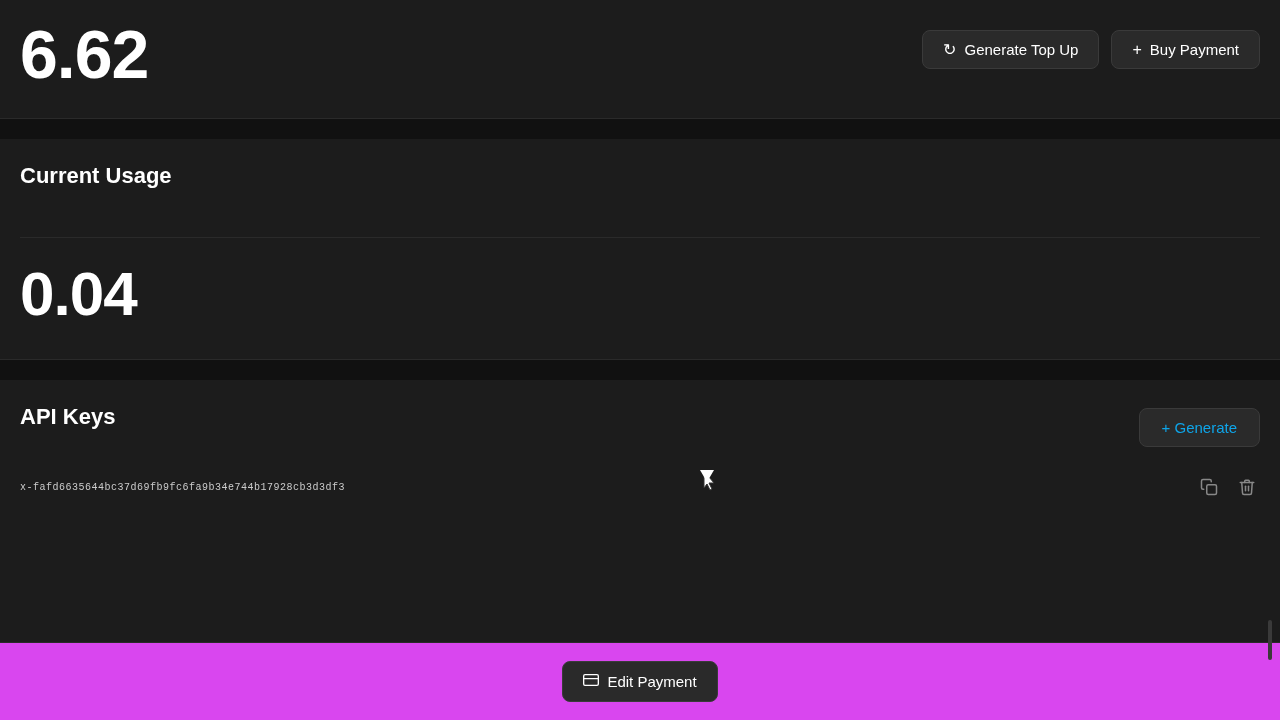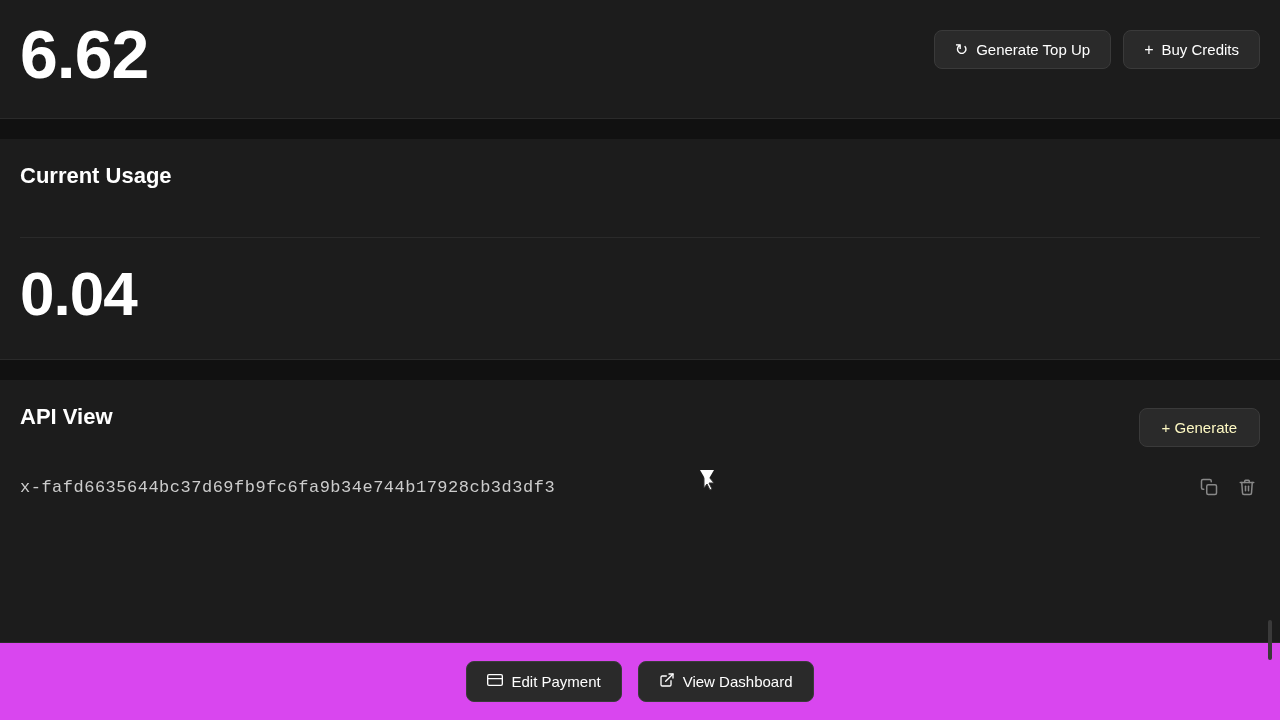--- a/index.html
+++ b/index.html
@@ -127,21 +127,21 @@
     }
 
     .api-key-row {
       display: flex;
       justify-content: space-between;
       align-items: center;
       padding: 4px 0;
     }
 
     .api-key-text {
-      font-size: 17px;
+      font-size: 10px;
       color: #cccccc;
       font-family: 'Courier New', monospace;
       letter-spacing: 0.5px;
     }
 
     .api-key-actions {
       display: flex;
       gap: 12px;
       align-items: center;
     }
@@ -203,59 +203,59 @@
     }
 
     .generate-btn {
       display: flex;
       align-items: center;
       gap: 8px;
       padding: 10px 22px;
       border-radius: 8px;
       border: 1px solid #3a3a3a;
       background: #2a2a2a;
-      color: #fef9c3;
+      color: #0ea5e9;
       font-size: 15px;
       font-weight: 500;
       cursor: pointer;
     }
   </style>
 </head>
 <body>
 
 <div class="page-wrapper">
 
   <div class="top-section">
     <div class="balance-amount">6.62</div>
     <div class="top-buttons">
       <button class="btn">
         <span class="btn-icon">↻</span>
         <span>Generate Top Up</span>
       </button>
       <button class="btn">
         <span class="btn-icon">+</span>
-        <span>Buy Credits</span>
+        <span>Buy Payment</span>
       </button>
     </div>
   </div>
 
   <div class="section-gap"></div>
 
   <div class="usage-section">
     <div class="usage-section-inner">
       <div class="section-title">Current Usage</div>
     </div>
     <div class="usage-amount">0.04</div>
   </div>
 
   <div class="section-gap2"></div>
 
   <div class="api-section">
     <div class="api-header">
-      <div class="section-title">API View</div>
+      <div class="section-title">API Keys</div>
       <button class="generate-btn">
         <span>+ Generate</span>
       </button>
     </div>
     <div class="api-key-row">
       <span class="api-key-text">x-fafd6635644bc37d69fb9fc6fa9b34e744b17928cb3d3df3</span>
       <div class="api-key-actions">
         <button class="icon-btn" title="Copy">
           <svg width="18" height="18" viewBox="0 0 24 24" fill="none" stroke="currentColor" stroke-width="2" stroke-linecap="round" stroke-linejoin="round">
             <rect x="9" y="9" width="13" height="13" rx="2" ry="2"></rect>
@@ -278,30 +278,20 @@
   <div class="bottom-bar">
     <button class="btn">
       <span class="btn-icon">
         <svg width="16" height="16" viewBox="0 0 24 24" fill="none" stroke="currentColor" stroke-width="2" stroke-linecap="round" stroke-linejoin="round">
           <rect x="1" y="4" width="22" height="16" rx="2" ry="2"></rect>
           <line x1="1" y1="10" x2="23" y2="10"></line>
         </svg>
       </span>
       <span>Edit Payment</span>
     </button>
-    <button class="btn">
-      <span class="btn-icon">
-        <svg width="16" height="16" viewBox="0 0 24 24" fill="none" stroke="currentColor" stroke-width="2" stroke-linecap="round" stroke-linejoin="round">
-          <path d="M18 13v6a2 2 0 0 1-2 2H5a2 2 0 0 1-2-2V8a2 2 0 0 1 2-2h6"></path>
-          <polyline points="15 3 21 3 21 9"></polyline>
-          <line x1="10" y1="14" x2="21" y2="3"></line>
-        </svg>
-      </span>
-      <span>View Dashboard</span>
-    </button>
   </div>
 
   <div class="scroll-hint"></div>
 
   <div class="cursor" style="left: 700px; top: 470px;">
     <svg width="20" height="24" viewBox="0 0 20 24" fill="none">
       <path d="M4 1L4 18L7 14L10 20L12 19L9 13L14 13Z" fill="white" stroke="#333" stroke-width="1"></path>
     </svg>
   </div>
 

